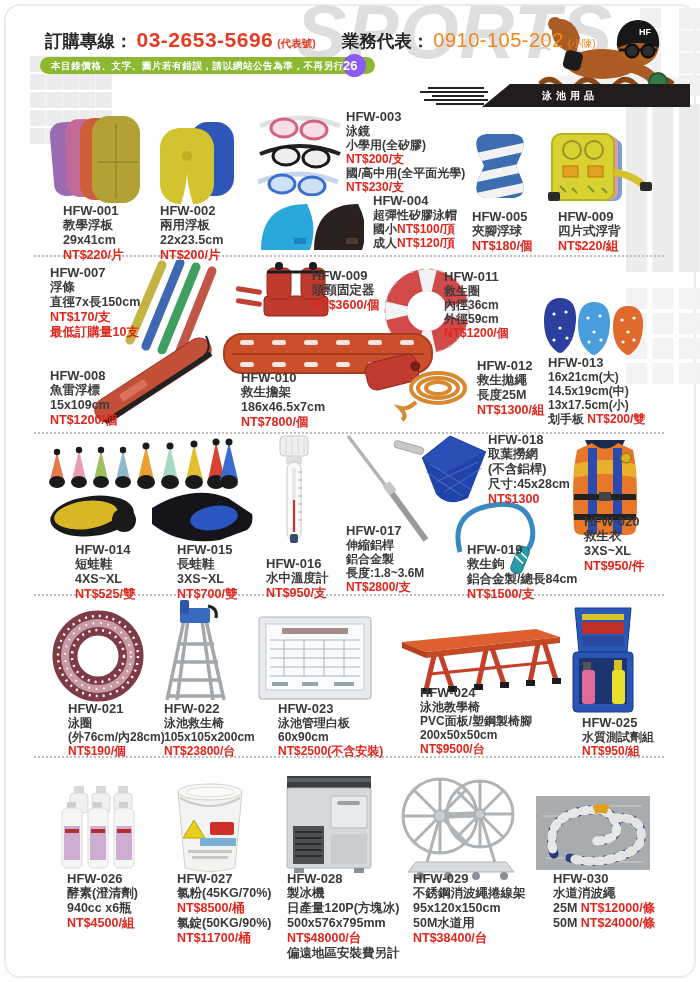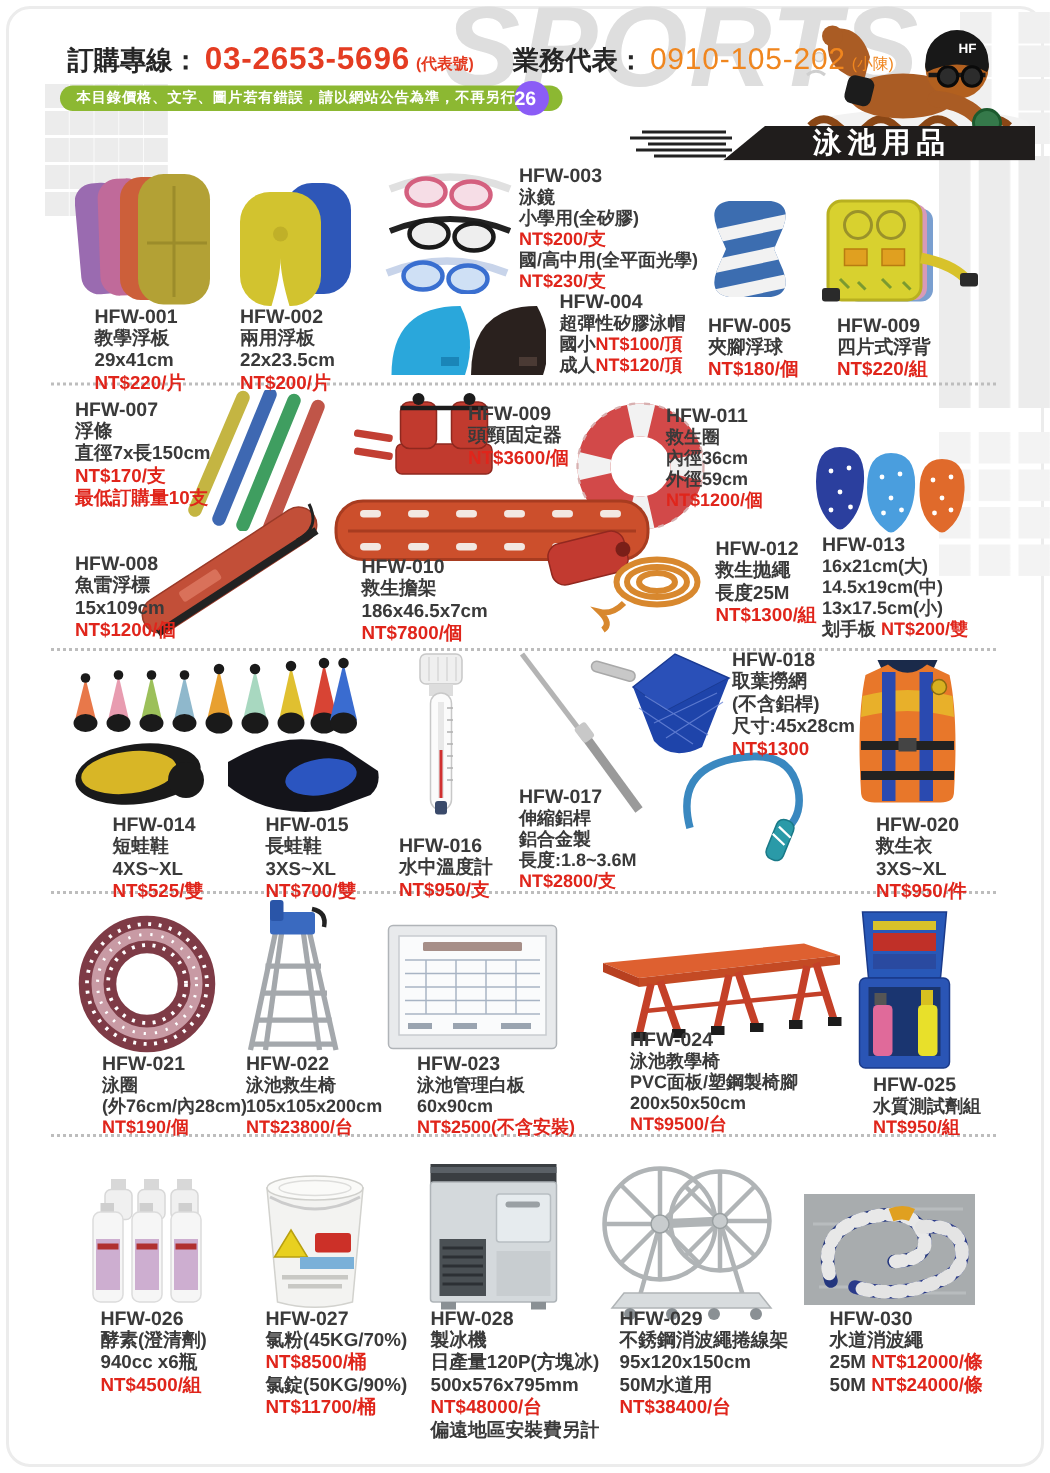--- a/index.html
+++ b/index.html
@@ -16,21 +16,21 @@
   .hnum1{font-size:21px;font-weight:700;color:#e43c22;letter-spacing:.5px}
   .hnote1{font-size:10.5px;font-weight:700;color:#e43c22}
   .hnum2{font-size:20px;font-weight:400;color:#f0861e;letter-spacing:.5px}
   .hnote2{font-size:10.5px;font-weight:400;color:#f0861e}
   .sp{width:18px}
   .pill{position:absolute;left:40px;top:57px;z-index:2;background:#8cb832;color:#fff;font-size:9.5px;
         font-weight:600;line-height:17px;height:17px;padding:0 11px;border-radius:9px;letter-spacing:.6px}
   .badge{position:absolute;left:343px;top:54px;z-index:2;width:23px;height:23px;background:#8b5cf6;
          border-radius:50%;color:#fff;font-size:13px;font-weight:700;text-align:left;line-height:23px}
   .banner{position:absolute;left:482px;top:84px;width:208px;height:23px;background:#201d1c;z-index:2;
-          clip-path:polygon(28px 0,100% 0,100% 100%,0 100%);color:#fff;font-size:19px;font-weight:700;
+          clip-path:polygon(28px 0,100% 0,100% 100%,0 100%);color:#fff;font-size:10px;font-weight:700;
           line-height:23px;padding-left:60px;box-sizing:border-box;letter-spacing:4px}
   .p{position:absolute;z-index:2;white-space:nowrap;line-height:15px}
   .p.tight{line-height:14px}
   .p.tight .ln{font-size:12px}
   .code{font-size:13px;font-weight:700;color:#3a3a3a}
   .ln{font-size:12.5px;font-weight:600;color:#3a3a3a}
   .ln .r{color:#e0251b;font-weight:700}
 </style>
 </head>
 <body>
@@ -586,21 +586,27 @@
     <div class="ln"><span>長度:1.8~3.6M</span><span class="r"></span></div>
     <div class="ln"><span></span><span class="r">NT$2800/支</span></div>
   </div>
   <div class="p" style="left:488px;top:432px">
     <div class="code">HFW-018</div>
     <div class="ln"><span>取葉撈網</span><span class="r"></span></div>
     <div class="ln"><span>(不含鋁桿)</span><span class="r"></span></div>
     <div class="ln"><span>尺寸:45x28cm</span><span class="r"></span></div>
     <div class="ln"><span></span><span class="r">NT$1300</span></div>
   </div>
-  <div class="p" style="left:584px;top:542px">
+  <div class="p" style="left:467px;top:542px">
+    <div class="code">HFW-019</div>
+    <div class="ln"><span>救生鉤</span><span class="r"></span></div>
+    <div class="ln"><span>鋁合金製/總長84cm</span><span class="r"></span></div>
+    <div class="ln"><span></span><span class="r">NT$1500/支</span></div>
+  </div>
+  <div class="p" style="left:584px;top:514px">
     <div class="code">HFW-020</div>
     <div class="ln"><span>救生衣</span><span class="r"></span></div>
     <div class="ln"><span>3XS~XL</span><span class="r"></span></div>
     <div class="ln"><span></span><span class="r">NT$950/件</span></div>
   </div>
   <div class="p tight" style="left:68px;top:702px">
     <div class="code">HFW-021</div>
     <div class="ln"><span>泳圈</span><span class="r"></span></div>
     <div class="ln"><span>(外76cm/內28cm)</span><span class="r"></span></div>
     <div class="ln"><span></span><span class="r">NT$190/個</span></div>

